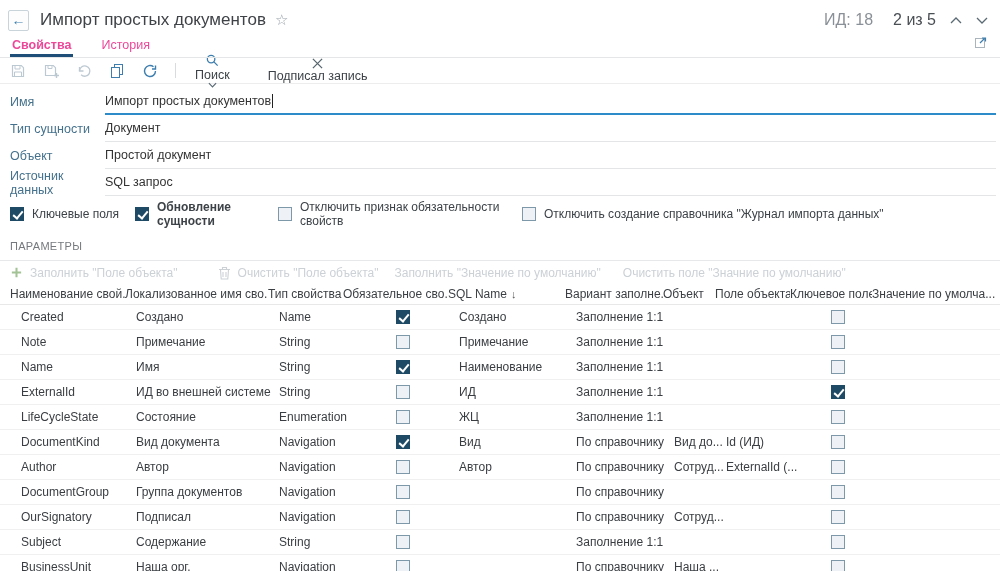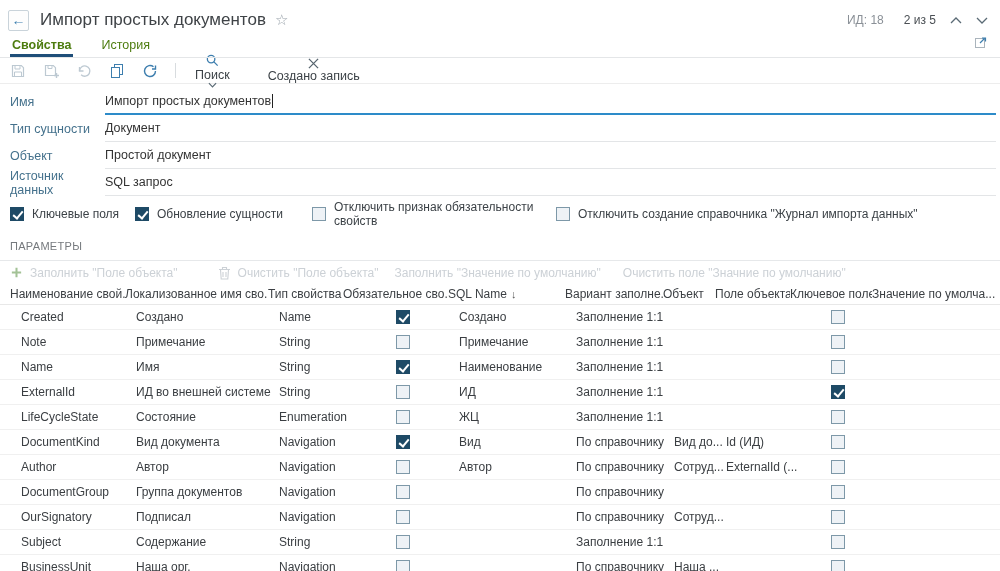--- a/index.html
+++ b/index.html
@@ -6,29 +6,29 @@
   html,body { width:1000px; height:571px; overflow:hidden; background:#fff;
     font-family:"Liberation Sans", sans-serif; color:#333; }
 
   
   .app-header { display:flex; align-items:center; height:34px; padding:6px 12px 0 8px; }
   .back-btn { width:21px; height:21px; border:1px solid #c9d3da; border-radius:2px;
     display:flex; align-items:center; justify-content:center; color:#3d7eae; font-size:14px;
     background:#fdfdfd; cursor:pointer; }
   .page-title { margin-left:11px; font-size:17px; color:#3f4347; }
   .fav-star { margin-left:9px; color:#9aa3ab; font-size:15px; }
-  .hdr-right { margin-left:auto; display:flex; align-items:center; font-size:12px; }
+  .hdr-right { margin-left:auto; display:flex; align-items:center; font-size:16px; }
   .rec-id { color:#8a9097; }
   .rec-pager { color:#4a4f54; margin-left:20px; }
   .pager-btn { margin-left:14px; display:flex; align-items:center; cursor:pointer; }
 
   
   .tabs-row { position:relative; display:flex; align-items:flex-end; height:24px;
     padding-left:10px; border-bottom:1px solid #e4e6e8; }
-  .tab { font-size:12.5px; color:#4d7c0f; padding:0 2px 5px 2px; margin-right:26px; cursor:pointer; }
+  .tab { font-size:12.5px; color:#ec4899; padding:0 2px 5px 2px; margin-right:26px; cursor:pointer; }
   .tab.active { font-weight:bold; border-bottom:3px solid #1f4e79; padding-bottom:2px; }
   .popout { position:absolute; right:12px; bottom:4px; cursor:pointer; }
 
   
   .toolbar { display:flex; align-items:center; height:26px; padding-left:10px;
     border-bottom:1px solid #ededed; }
   .tb-icon { display:flex; align-items:center; margin-right:17px; cursor:pointer; }
   .tb-icon.disabled { cursor:default; }
   .tb-divider { width:1px; height:15px; background:#d8dcdf; margin:0 13px 0 0; }
   .tb-text-btn { display:flex; align-items:center; margin-right:26px; cursor:pointer; font-size:12.5px; color:#3c4247;flex-direction:column; }
@@ -45,21 +45,21 @@
 
   
   .cb { width:14px; height:14px; flex-shrink:0; border:1px solid #7d98a8; background:#eef2f6;
     position:relative; display:inline-block; }
   .cb.checked { background:#1e4a66; border-color:#1e4a66; }
   .cb.checked::after { content:""; position:absolute; left:4px; top:1px; width:4px; height:8px;
     border:solid #fff; border-width:0 2px 2px 0; transform:rotate(40deg); }
   .cb-row { display:flex; align-items:center; height:22px; margin-top:7px; padding-left:10px; }
   .cbi { display:flex; align-items:center; font-size:12px; color:#3c4247; cursor:pointer; }
   .cbi .cb { margin-right:8px; }
-  .cbi1 { width:125px; } .cbi2 { width:177px; } .cbi3 { width:244px; }
+  .cbi1 { width:125px; } .cbi2 { width:143px;font-weight:bold; } .cbi3 { width:244px; }
 
   
   .section-hdr { margin-top:11px; padding:0 0 6px 10px; border-bottom:1px solid #e6e8ea; }
   .section-title { font-size:11px; color:#75797d; letter-spacing:.3px; }
   .param-toolbar { display:flex; align-items:center; height:23px; padding-left:10px;
     font-size:12px; color:#ccd1d6; }
   .pt-btn { display:flex; align-items:center; }
   .pt-btn svg { margin-right:7px; }
   .pt2 { margin-left:40px; } .pt3 { margin-left:16px; } .pt4 { margin-left:22px; }
 
@@ -154,21 +154,21 @@
       </svg>
     <span class="lbl">Поиск</span>
     <svg width="9" height="6" viewBox="0 0 10 6">
         <path d="M1 1l4 4 4-4" fill="none" stroke="#5a6a75" stroke-width="1.3"></path>
       </svg>
   </span>
   <span class="tb-text-btn">
     <svg width="11" height="11" viewBox="0 0 12 12">
         <path d="M1 1l10 10M11 1L1 11" stroke="#56646e" stroke-width="1.4"></path>
       </svg>
-    <span class="lbl">Создано запись</span>
+    <span class="lbl">Подписал запись</span>
   </span>
 </div>
 
 <div class="form">
   <div class="f-row focused">
     <div class="f-label">Имя</div>
     <div class="f-value">
       <span>Импорт простых документов</span>
       <span class="caret"></span>
     </div>

